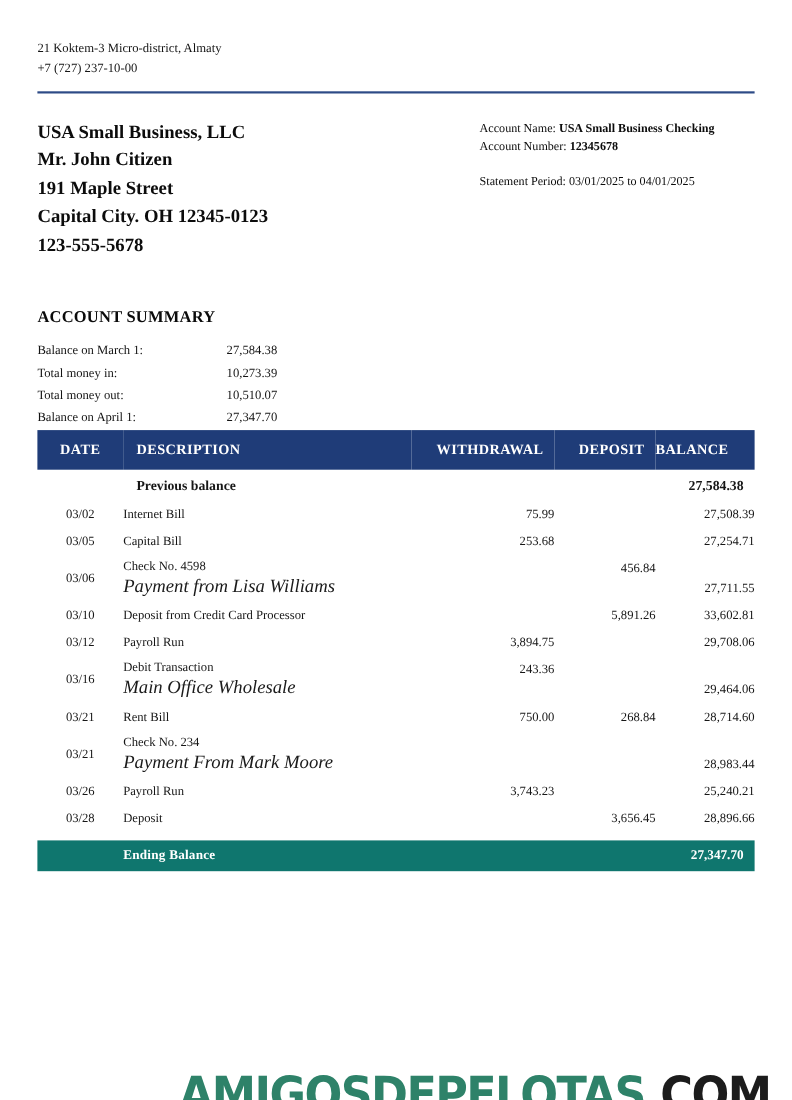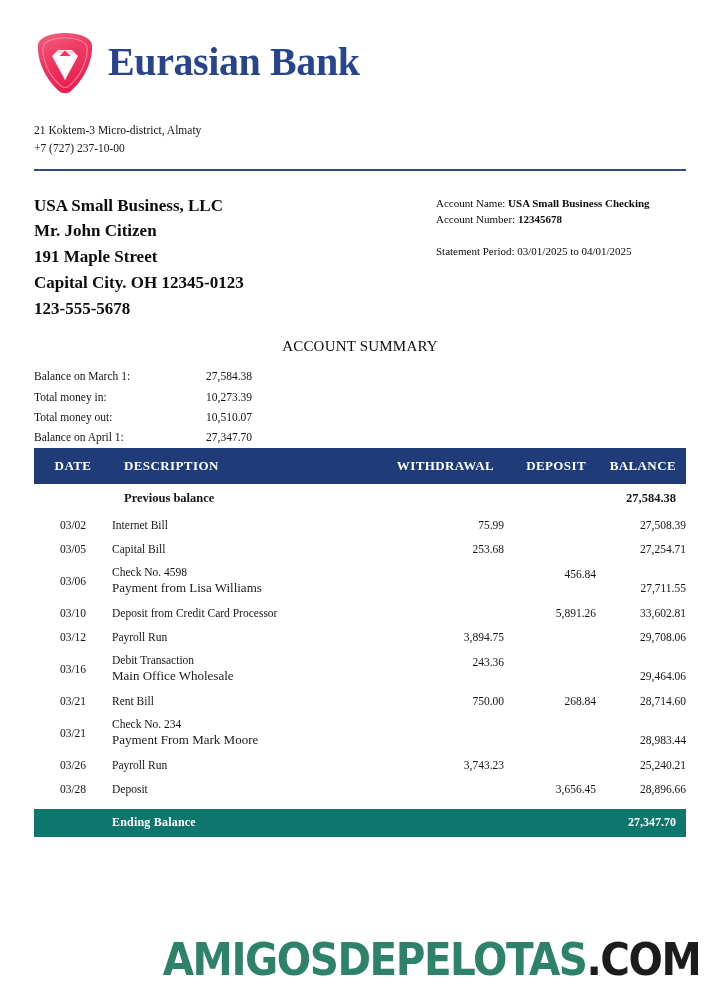--- a/index.html
+++ b/index.html
@@ -86,26 +86,25 @@
     color: #0c0c0c;
     padding-top: 2px;
   }
 
   .account-info .lbl { font-weight: normal; }
   .account-info .val { font-weight: bold; }
   .account-info .period { margin-top: 15px; }
 
   
   .summary-title {
-    margin-top: 16px;
+    margin-top: 45px;
     font-size: 15px;
-    font-weight: normal;
+    font-weight: bold;
     letter-spacing: 0.2px;
     color: #0b0b0b;
-    text-align: center;
   }
 
   .summary-table {
     margin-top: 12px;
     border-collapse: collapse;
     font-size: 11.5px;
   }
   .summary-table td {
     padding: 1.5px 0;
     line-height: 1.5;
@@ -129,40 +128,41 @@
     letter-spacing: 0.4px;
     padding: 10px 0;
     height: 36px;
     vertical-align: middle;
   }
 
   .th-date        { width: 78px;  text-align: center; }
   .th-description { width: 262px; text-align: left; padding-left: 12px !important; }
   .th-withdrawal  { width: 130px; text-align: right; padding-right: 10px !important; }
   .th-deposit     { width: 92px;  text-align: right; padding-right: 10px !important; }
-  .th-balance     { width: 90px;  text-align: right; padding-right: 10px !important; }
+  .th-balance     { width: 90px;  text-align: left; padding-right: 10px !important; }
 
   .txn-table tbody td {
     font-size: 11.5px;
     color: #161616;
     vertical-align: middle;
     padding: 6px 0;
   }
 
   td.c-date { text-align: center; }
   td.c-desc { padding-left: 12px; }
   td.c-wd, td.c-dep, td.c-bal { text-align: right; padding-right: 10px; }
 
   tr.prev-row td { font-weight: bold; font-size: 12.5px; padding: 7px 0; }
   tr.prev-row td.c-desc { padding-left: 12px; }
   tr.prev-row td.c-bal { padding-right: 10px; }
 
   .desc-sub {
     display: block;
-    font-size: 13px;
+    font-style: italic;
+    font-size: 17px;
     margin-top: 2px;
     color: #1a1a1a;
   }
 
   tr.two-line td { padding: 5px 0; }
   tr.two-line td.c-wd,
   tr.two-line td.c-dep { vertical-align: top; padding-top: 7px; }
   tr.two-line td.c-bal { vertical-align: bottom; padding-bottom: 7px; }
 
   
@@ -195,42 +195,20 @@
     white-space: nowrap;
   }
   .wm-main { color: #2e8269; }
   .wm-tld  { color: #1c1c1c; }
 </style>
 </head>
 <body>
 
 <div class="page">
 
-  <div class="header">
-    <div class="logo-mark">
-      <svg width="62" height="66" viewBox="0 0 62 66">
-        <defs>
-          <linearGradient id="shieldGrad" x1="0" y1="0" x2="0.35" y2="1">
-            <stop offset="0%" stop-color="#f4627f"></stop>
-            <stop offset="45%" stop-color="#ef3a63"></stop>
-            <stop offset="100%" stop-color="#e81f4f"></stop>
-          </linearGradient>
-        </defs>
-        <path d="M31 2 C44 2 57 6 58 14 C59 26 53 46 37 60 C34 63 28 63 25 60 C9 46 3 26 4 14 C5 6 18 2 31 2 Z" fill="url(#shieldGrad)"></path>
-        <path d="M31 7 C42 7 52 10 53 16 C54 26 49 43 35 55 C33 57 29 57 27 55 C13 43 8 26 9 16 C10 10 20 7 31 7 Z" fill="none" stroke="#fbb6c4" stroke-width="1.2" opacity="0.55"></path>
-        <g fill="#ffffff">
-          <path d="M18 25 L44 25 L31 49 Z" opacity="0.97"></path>
-          <path d="M18 25 L24 19 L38 19 L44 25 L36.5 25 L31 19.6 L25.5 25 Z" opacity="0.97"></path>
-          <path d="M24 25 L31 49 L38 25 Z" opacity="0.6"></path>
-        </g>
-        <path d="M23 21 L39 21" stroke="#ef3a63" stroke-width="0.9" opacity="0.5"></path>
-      </svg>
-    </div>
-    <div class="brand-name">Eurasian Bank</div>
-  </div>
 
   <div class="bank-address">
     <div>21 Koktem-3 Micro-district, Almaty</div>
     <div>+7 (727) 237-10-00</div>
   </div>
 
   <div class="divider"></div>
 
   <div class="parties">
 

